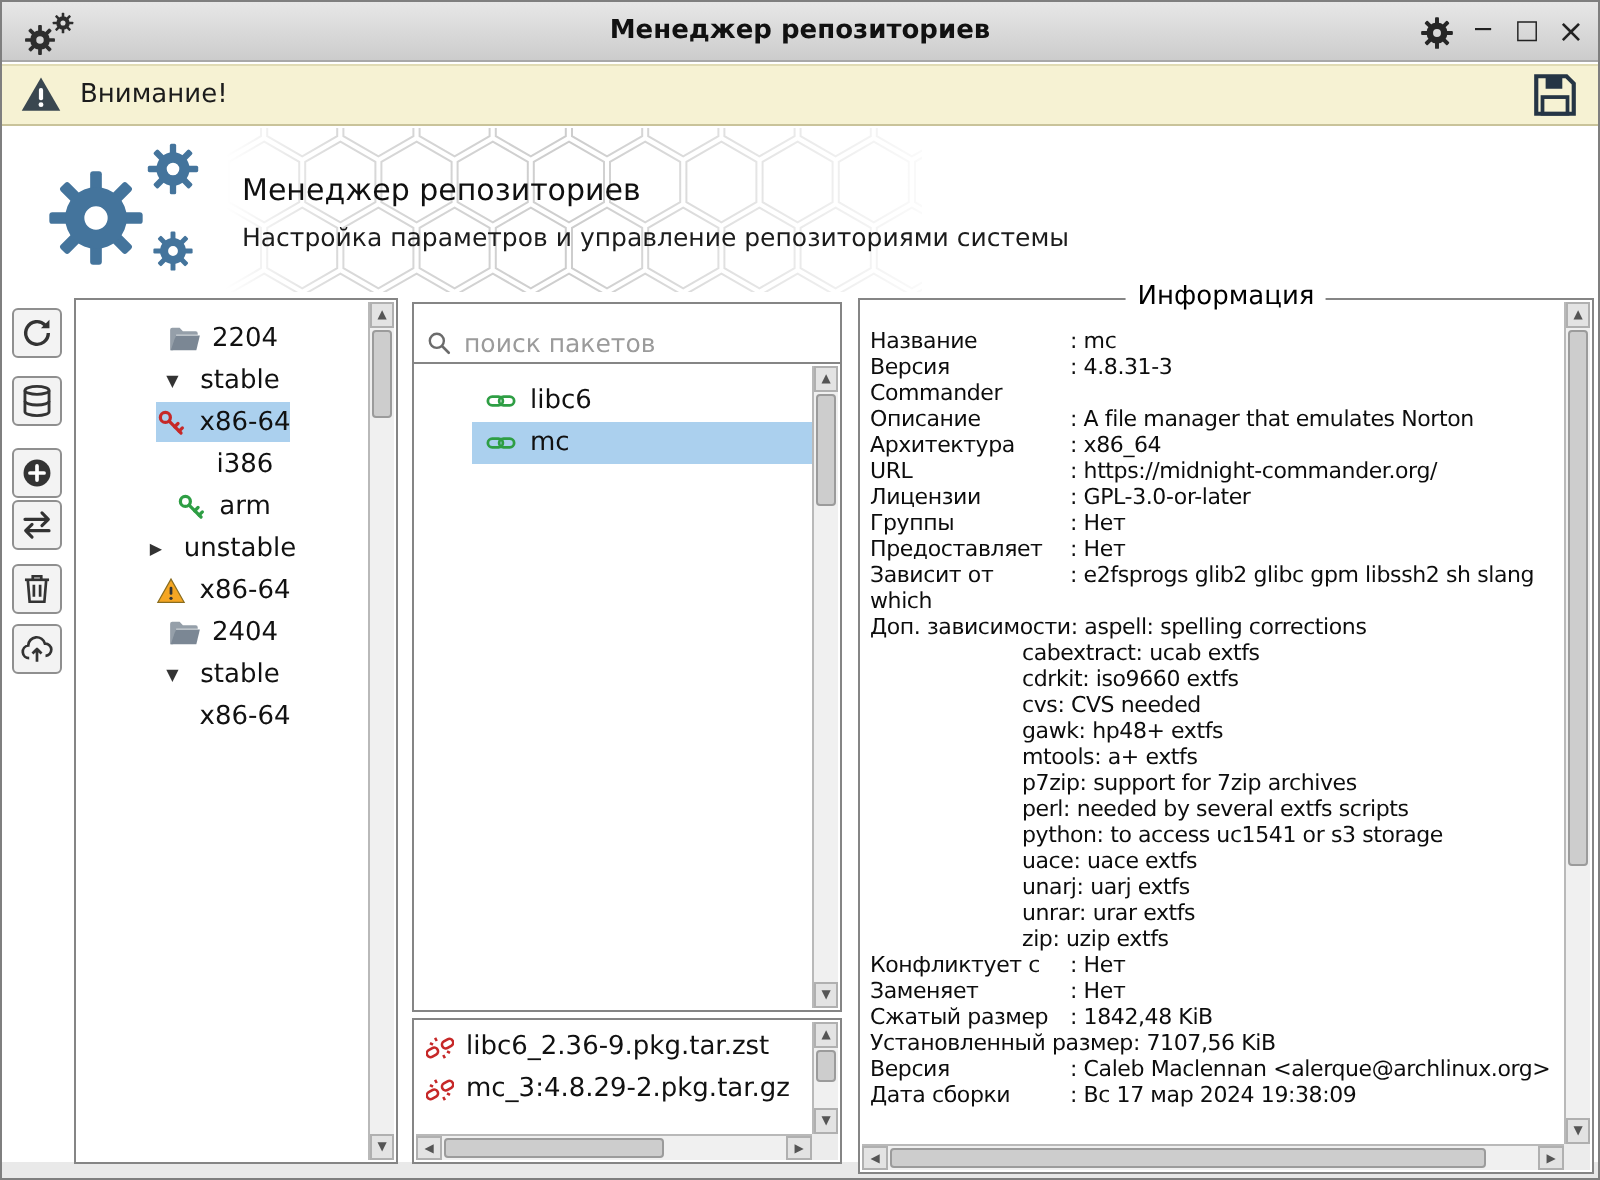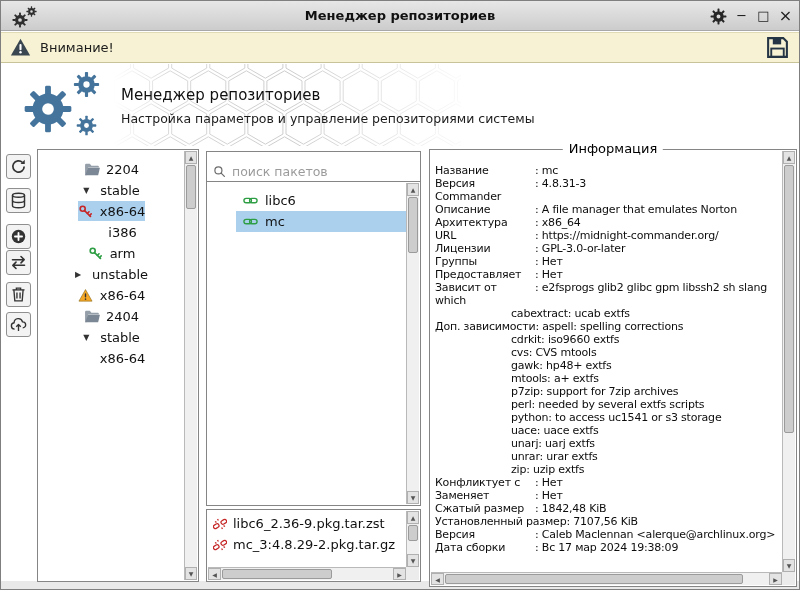--- a/index.html
+++ b/index.html
@@ -431,24 +431,24 @@
         <div class="il il-kv"><span class="ik">Версия</span><span>: 4.8.31-3</span></div>
         <div class="il il-cont"><span>Commander</span></div>
         <div class="il il-kv"><span class="ik">Описание</span><span>: A file manager that emulates Norton</span></div>
         <div class="il il-kv"><span class="ik">Архитектура</span><span>: x86_64</span></div>
         <div class="il il-kv"><span class="ik">URL</span><span>: https://midnight-commander.org/</span></div>
         <div class="il il-kv"><span class="ik">Лицензии</span><span>: GPL-3.0-or-later</span></div>
         <div class="il il-kv"><span class="ik">Группы</span><span>: Нет</span></div>
         <div class="il il-kv"><span class="ik">Предоставляет</span><span>: Нет</span></div>
         <div class="il il-kv"><span class="ik">Зависит от</span><span>: e2fsprogs glib2 glibc gpm libssh2 sh slang</span></div>
         <div class="il il-cont"><span>which</span></div>
+        <div class="il il-kv"><span class="ik">Доп. зависимости</span><span>: aspell: spelling corrections</span></div>
         <div class="il il-sub"><span>cabextract: ucab extfs</span></div>
-        <div class="il il-kv"><span class="ik">Доп. зависимости</span><span>: aspell: spelling corrections</span></div>
         <div class="il il-sub"><span>cdrkit: iso9660 extfs</span></div>
-        <div class="il il-sub"><span>cvs: CVS mtools</span></div>
+        <div class="il il-sub"><span>cvs: CVS needed</span></div>
         <div class="il il-sub"><span>gawk: hp48+ extfs</span></div>
         <div class="il il-sub"><span>mtools: a+ extfs</span></div>
         <div class="il il-sub"><span>p7zip: support for 7zip archives</span></div>
         <div class="il il-sub"><span>perl: needed by several extfs scripts</span></div>
         <div class="il il-sub"><span>python: to access uc1541 or s3 storage</span></div>
         <div class="il il-sub"><span>uace: uace extfs</span></div>
         <div class="il il-sub"><span>unarj: uarj extfs</span></div>
         <div class="il il-sub"><span>unrar: urar extfs</span></div>
         <div class="il il-sub"><span>zip: uzip extfs</span></div>
         <div class="il il-kv"><span class="ik">Конфликтует с</span><span>: Нет</span></div>

